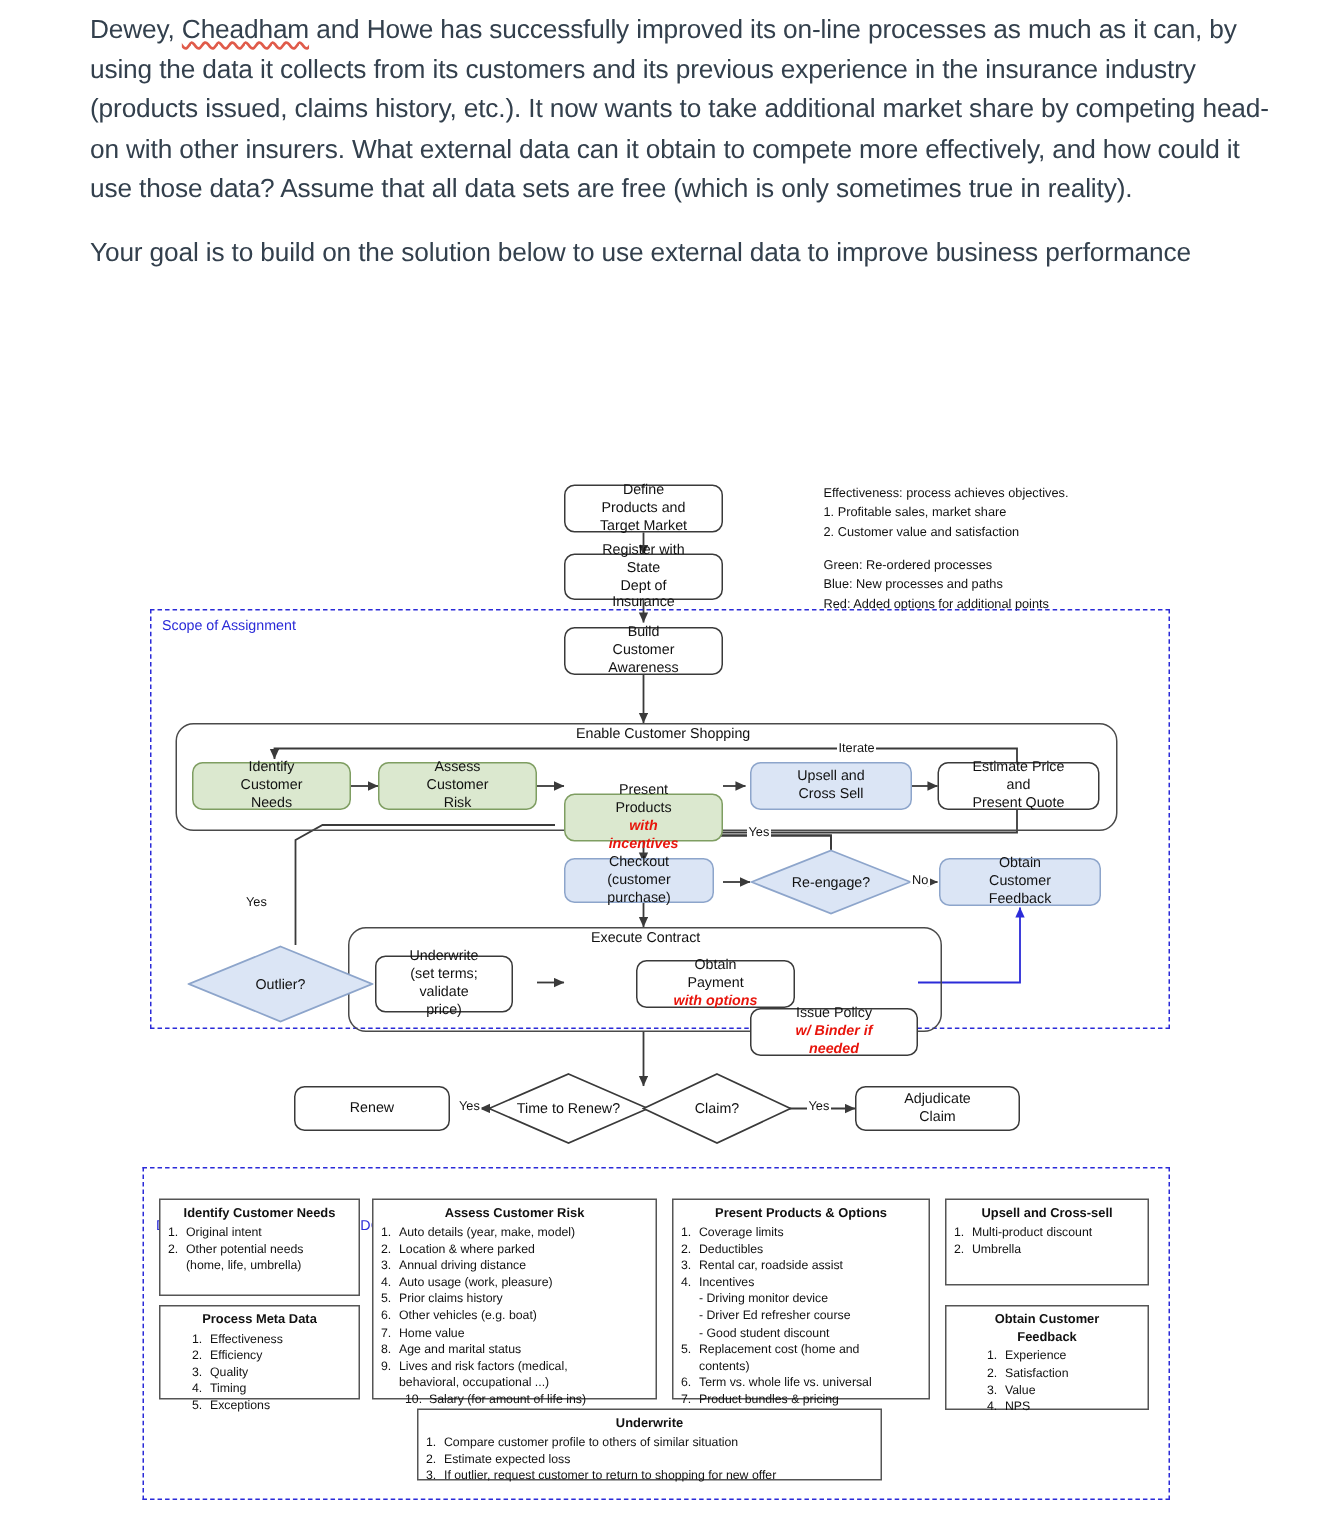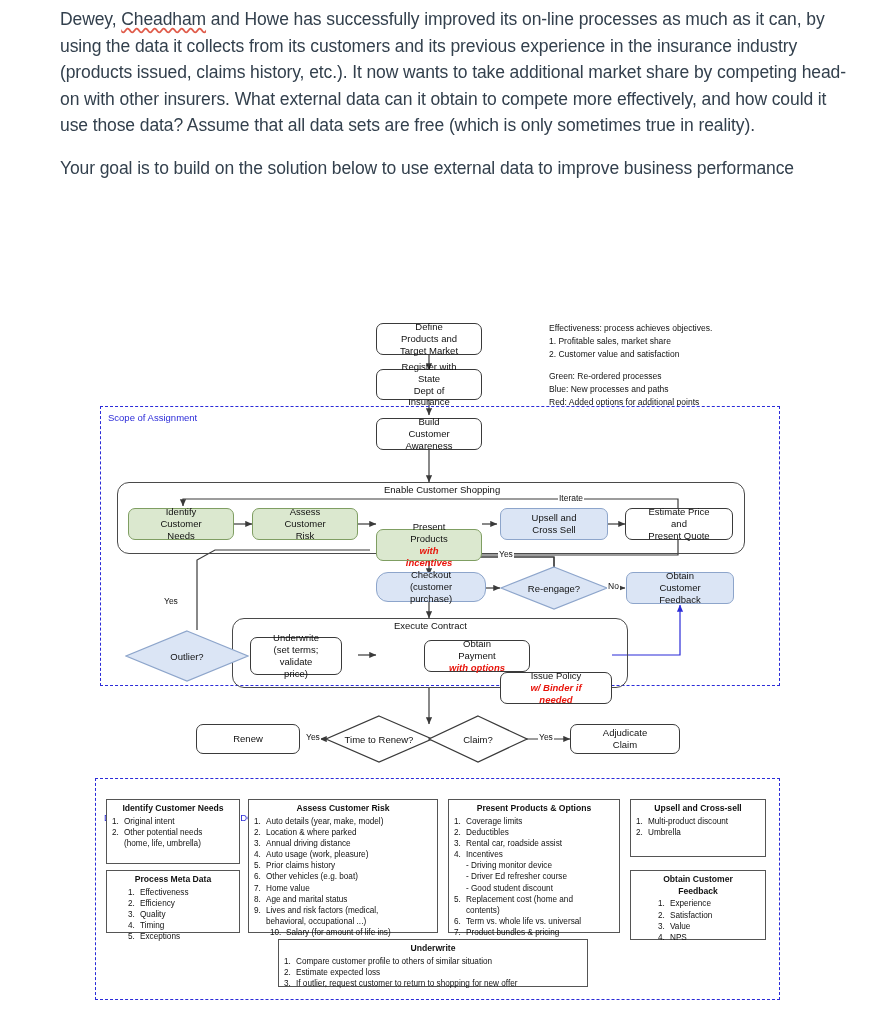--- a/index.html
+++ b/index.html
@@ -303,21 +303,21 @@
     <span class="red">with incentives</span>
   </div>
 
   <div class="node blue" style="left:500px; top:208px; width:108px; height:32px;">Upsell and Cross Sell</div>
 
   <div class="node" style="left:625px; top:208px; width:108px; height:32px; white-space:pre-line;">Estimate Price and
 Present Quote</div>
 
   <div class="edge-label" style="left:558px; top:193px;">Iterate</div>
 
-  <div class="node blue" style="left:376px; top:272px; width:110px; height:30px; white-space:pre-line;border-radius:12px;">Checkout
+  <div class="node blue" style="left:376px; top:272px; width:100px; height:30px; white-space:pre-line;">Checkout
 (customer purchase)</div>
 
   <div class="diamond-wrap" style="left:500px; top:266px; width:108px; height:44px;">
     <svg width="108" height="44" viewBox="0 0 108 44" xmlns="http://www.w3.org/2000/svg">
       <polygon points="54,1 107,22 54,43 1,22" fill="#dbe5f5" stroke="#8da5cb" stroke-width="1.2"></polygon>
     </svg>
     <div class="diamond-text">Re-engage?</div>
   </div>
 
   <div class="edge-label" style="left:498px; top:249px;">Yes</div>

